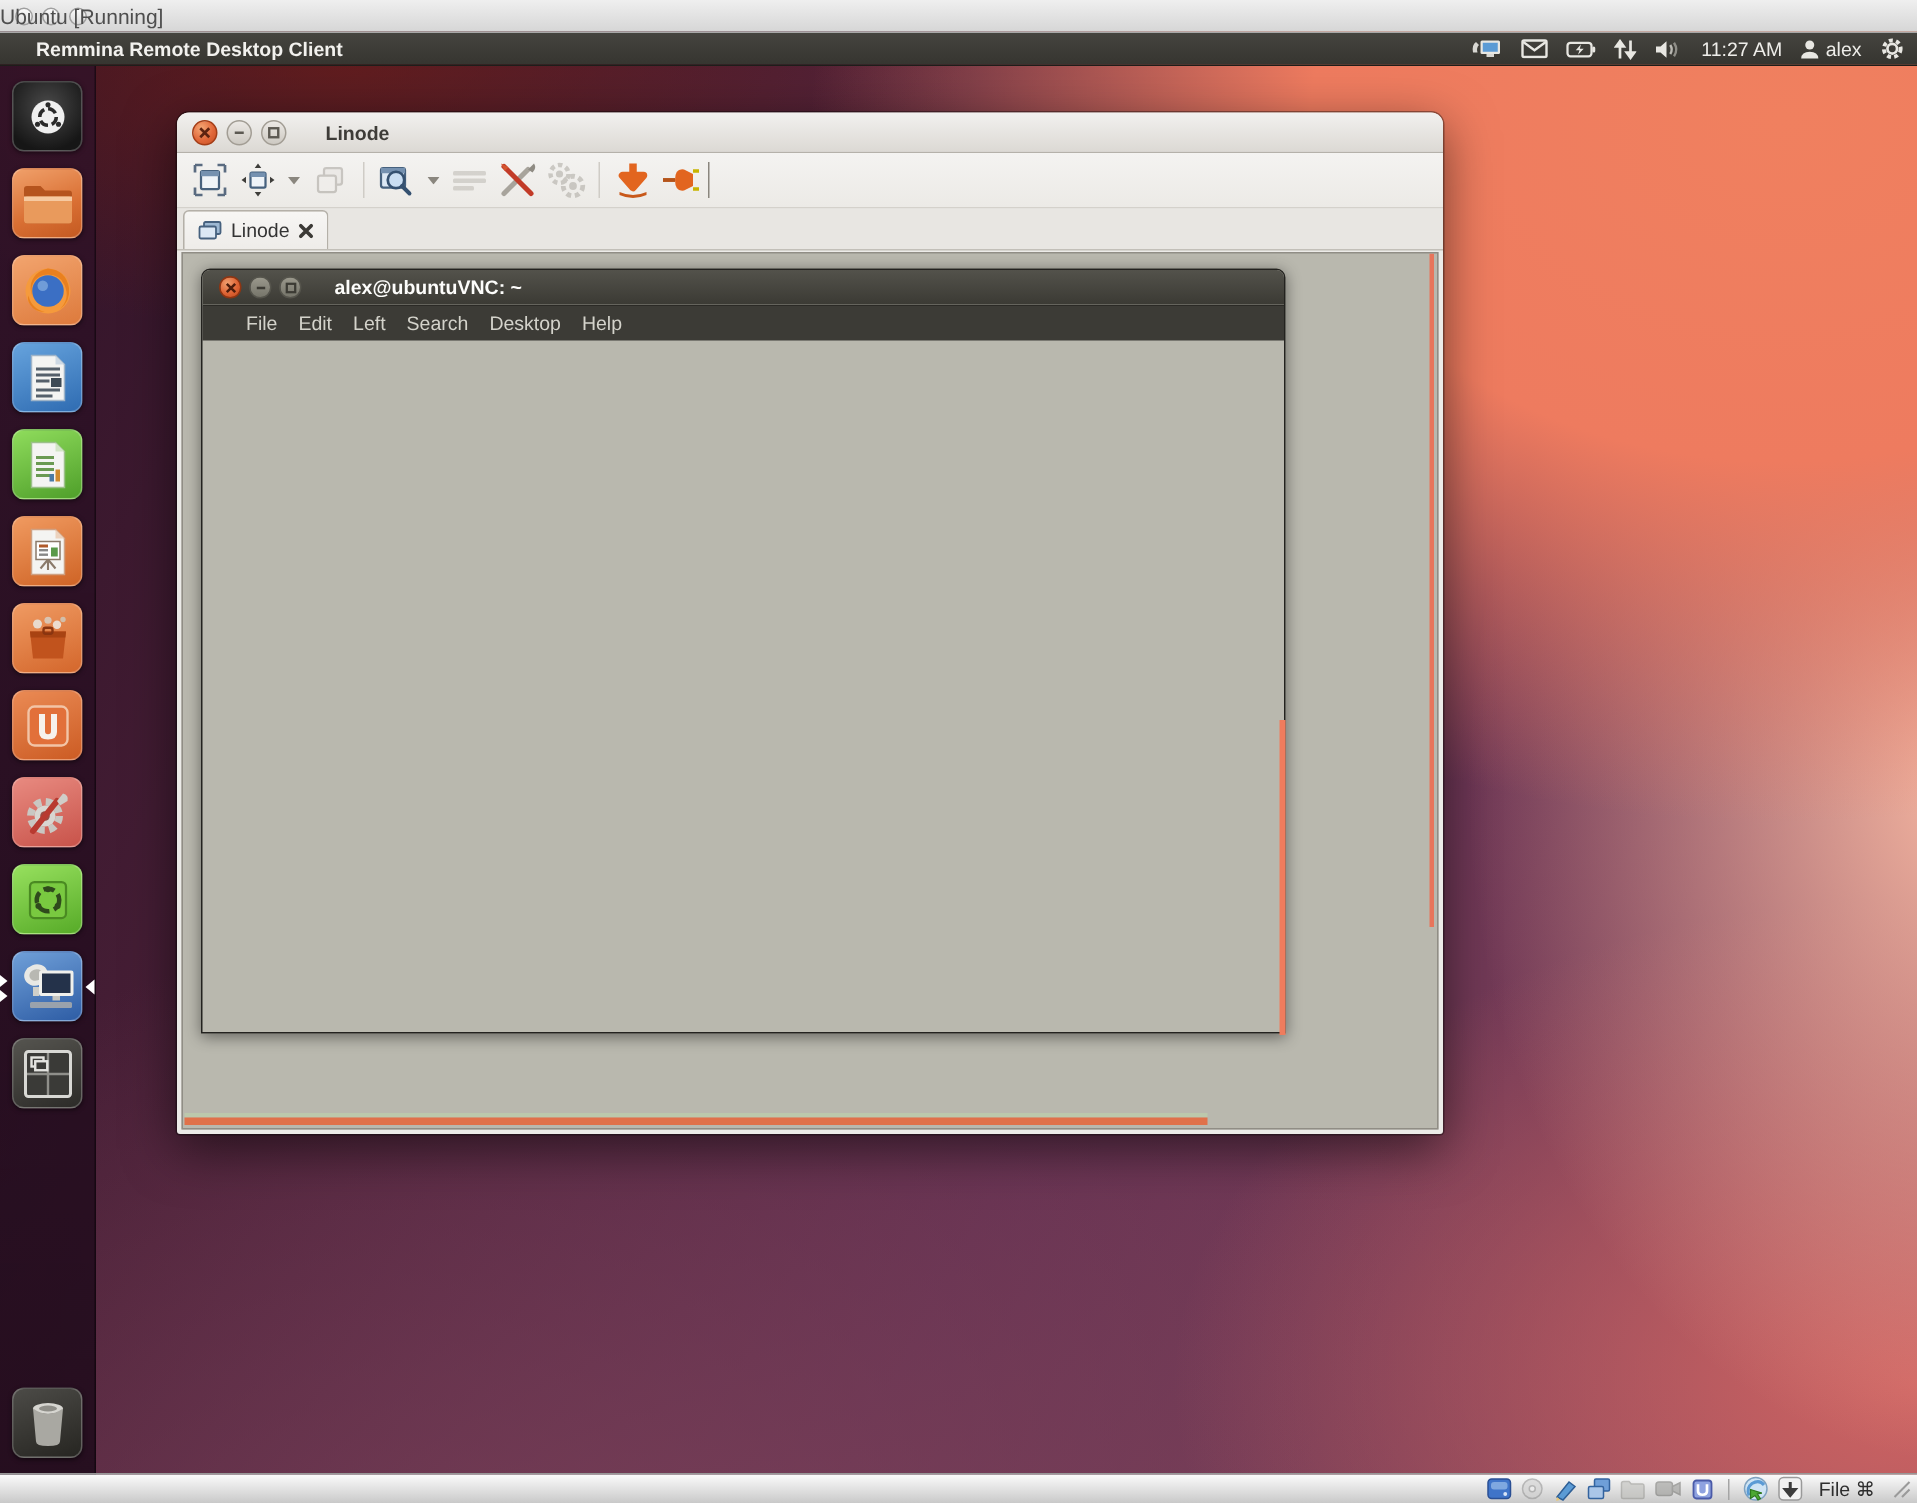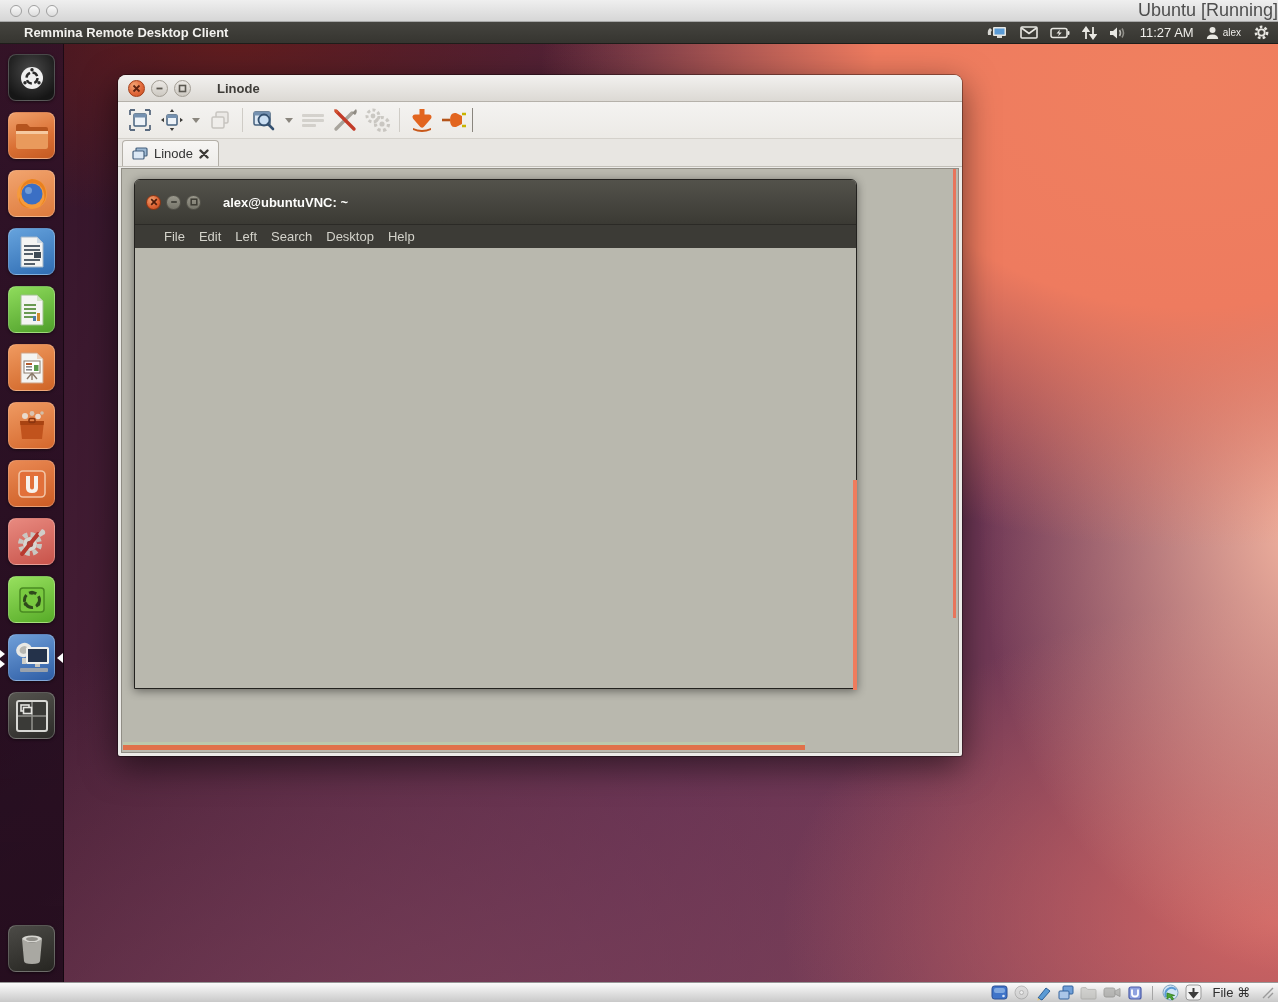--- a/index.html
+++ b/index.html
@@ -16,32 +16,32 @@
       linear-gradient(118deg, #2e1226 0%, #4a2038 30%, #643052 60%, #8a4a5e 100%);
   }
 
   
   .mac-bar { position:absolute; left:0; top:0; width:100%; height:22px;
     background:linear-gradient(#efefef,#d6d6d6); border-bottom:1px solid #a8a8a8;
     display:flex; align-items:center; z-index:50; }
   .traffic { display:flex; gap:6px; margin-left:10px; }
   .light { width:12px; height:12px; border-radius:50%; border:1px solid #9f9f9f;
     background:linear-gradient(#fbfbfb,#dcdcdc); }
-  .mac-title { position:absolute; left:0; right:0; text-align:right; font-size:18px;
+  .mac-title { position:absolute; left:0; right:0; text-align:left; font-size:14px;
     color:#4e4e4e; pointer-events:none; }
 
   
   .top-panel { position:absolute; left:0; top:22px; width:100%; height:22px;
     background:linear-gradient(#45443f,#363530); border-bottom:1px solid #1e1d1a;
     display:flex; align-items:center; color:#efefea; z-index:49; }
   .panel-app-title { font-size:13px; font-weight:bold; margin-left:24px; color:#f2f1ee; }
   .panel-right { margin-left:auto; display:flex; align-items:center; gap:12px; margin-right:8px; }
   .panel-right svg { display:block; }
   .panel-clock { font-size:13px; color:#eeede9; }
-  .panel-user { font-size:10px; color:#eeede9; display:flex; align-items:center; gap:4px; }
+  .panel-user { font-size:13px; color:#eeede9; display:flex; align-items:center; gap:4px; }
 
   
   .launcher { position:absolute; left:0; top:44px; width:64px; height:958px;
     background:linear-gradient(rgba(48,18,40,.82), rgba(30,10,26,.88));
     border-right:1px solid rgba(0,0,0,.45); z-index:10; }
   .tile { position:absolute; left:8px; width:47px; height:47px; border-radius:8px;
     border:1px solid rgba(255,255,255,.22); box-shadow:0 1px 3px rgba(0,0,0,.5);
     display:flex; align-items:center; justify-content:center; overflow:hidden; }
   .tile svg { display:block; }
   .arrow-left  { position:absolute; left:0;  width:0; height:0; border-top:4px solid transparent; border-bottom:4px solid transparent; border-left:5px solid #fff; }
@@ -82,21 +82,21 @@
   
   .vline-right   { position:absolute; left:831px; top:0; width:3px; height:449px; background:#e8755b; }
   .vline-term    { position:absolute; left:731px; top:311px; width:4px; height:210px; background:#ef7c5d; }
   .hline-green   { position:absolute; left:1px; bottom:7px; width:682px; height:3px; background:#bcc8ac; }
   .hline-orange  { position:absolute; left:1px; bottom:2px; width:682px; height:5px; background:#e0714a; }
 
   
   .terminal { position:absolute; left:12px; top:10px; width:723px; height:510px;
     border-radius:6px 6px 0 0; box-shadow:0 2px 10px rgba(0,0,0,.45);
     display:flex; flex-direction:column; border:1px solid #23221f; }
-  .term-titlebar { height:45px; border-radius:5px 5px 0 0;
+  .term-titlebar { height:24px; border-radius:5px 5px 0 0;
     background:linear-gradient(#53524b,#3b3a34); border-bottom:1px solid #2b2a26;
     display:flex; align-items:center; }
   .twbtn { width:15px; height:15px; border-radius:50%; margin-left:5px;
     display:flex; align-items:center; justify-content:center; }
   .twbtn:first-child { margin-left:11px; }
   .twbtn.close { background:radial-gradient(circle at 35% 30%, #f0a070, #dd6334 55%, #bf4a1e); border:1px solid #8f3512; }
   .twbtn.plain { background:linear-gradient(#9a988c,#76756a); border:1px solid #55544c; }
   .term-title { font-size:13px; font-weight:bold; color:#fdfdfb; margin-left:22px; }
   .term-menubar { height:23px; background:#3c3b36; display:flex; align-items:center;
     gap:0; padding-left:22px; }

